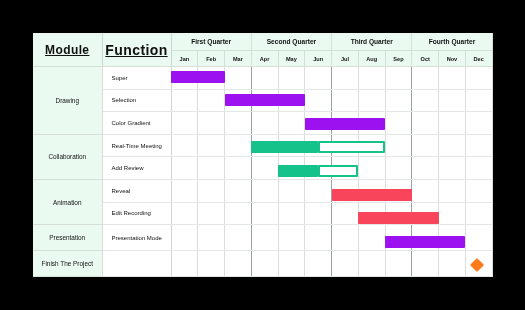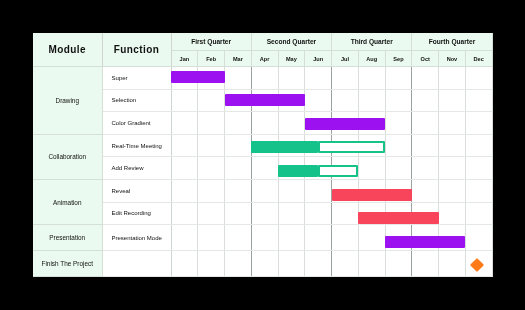--- a/index.html
+++ b/index.html
@@ -8,22 +8,22 @@
   #sheet{position:absolute;left:33px;top:33px;width:459px;height:244px;background:#fff;}
 
   table{border-collapse:collapse;width:459px;height:244px;table-layout:fixed;}
   td,th{padding:0;margin:0;}
 
   .hdr-module,.hdr-function{
     background:#eafaf0;color:#111;font-weight:bold;
     text-align:center;vertical-align:middle;font-size:9.5px;letter-spacing:.4px;
     border-right:1px solid #d6ded8;border-bottom:1px solid #d6ded8;
   }
-  .hdr-module{font-size:10px;}
-  .hdr-function{font-size:10px;}
+  .hdr-module{font-size:12px;text-decoration:underline;}
+  .hdr-function{font-size:14px;text-decoration:underline;}
 
   .q-label{
     background:#eafaf0;color:#111;font-weight:bold;font-size:6.6px;
     text-align:center;vertical-align:middle;height:17px;
     border-right:1px solid #d6ded8;border-bottom:1px solid #d6ded8;
   }
   .m-label{
     background:#eafaf0;color:#111;font-size:5.6px;font-weight:bold;
     text-align:center;vertical-align:middle;height:15px;
     border-right:1px solid #d6ded8;border-bottom:1px solid #d6ded8;

